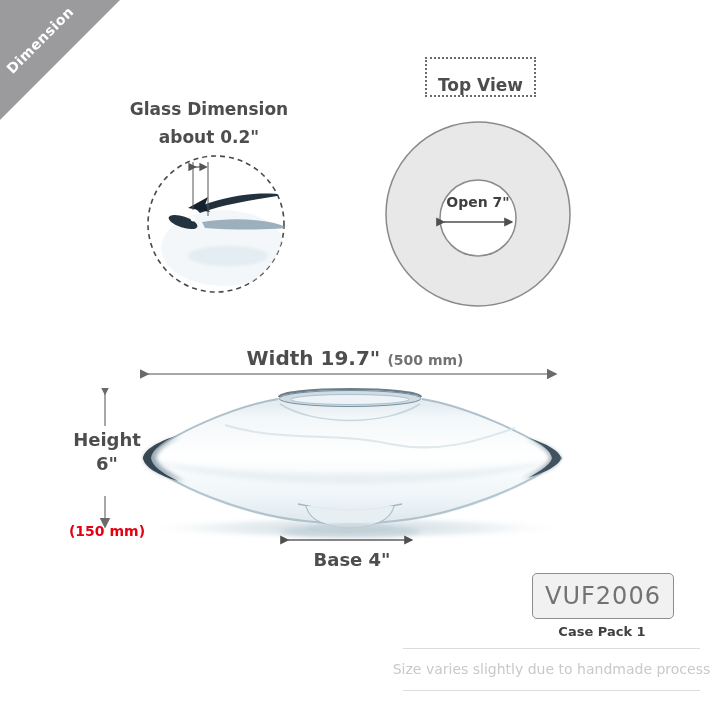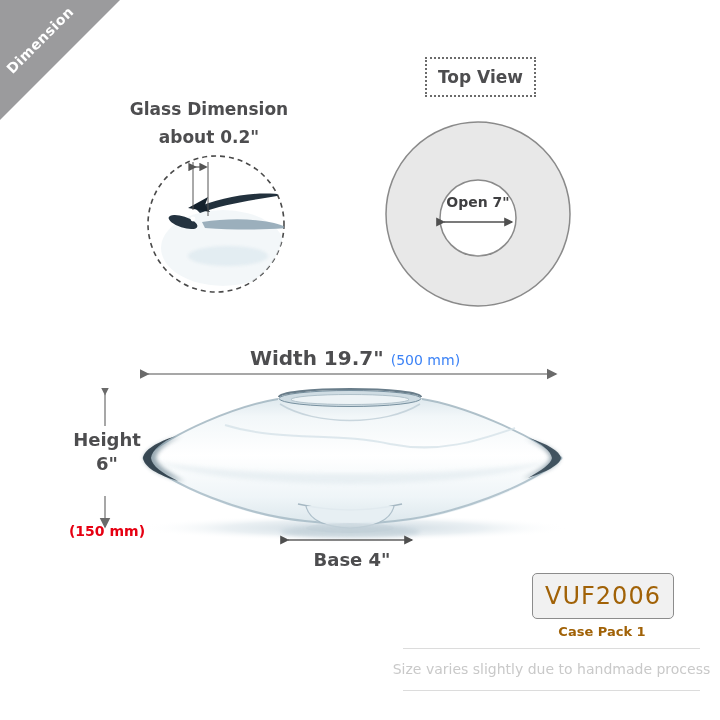--- a/index.html
+++ b/index.html
@@ -12,36 +12,36 @@
           -webkit-clip-path:polygon(0 0,100% 0,0 100%);clip-path:polygon(0 0,100% 0,0 100%);}
   .ribbon-label{left:40px;top:40px;transform:translate(-50%,-50%) rotate(-45deg);
           color:#ffffff;font-weight:bold;font-size:14px;letter-spacing:.5px;white-space:nowrap;}
 
   
   .thick-title{left:99px;top:99px;width:220px;text-align:center;font-weight:bold;font-size:17px;}
   .thick-sub{left:99px;top:127px;width:220px;text-align:center;font-weight:bold;font-size:17px;}
 
   
   .topview-box{left:425px;top:57px;width:107px;height:36px;border:2px dotted #6b6b6b;
-          display:flex;align-items:center;justify-content:center;font-weight:bold;font-size:17px;}
+          display:flex;align-items:flex-end;justify-content:center;font-weight:bold;font-size:17px;}
   .open-label{left:438px;top:194px;width:80px;text-align:center;font-weight:bold;font-size:14px;color:#3f3f41;}
 
   
   .width-label{left:150px;top:346px;width:410px;text-align:center;white-space:nowrap;}
   .width-main{font-weight:bold;font-size:20px;color:#4d4d4f;}
-  .width-metric{font-weight:normal;font-size:14px;color:#3b82f6;margin-left:2px;}
+  .width-metric{font-weight:bold;font-size:14px;color:#737373;margin-left:2px;}
   .height-label{left:57px;top:428px;width:100px;text-align:center;font-weight:bold;font-size:18px;line-height:1.35;}
   .height-metric{left:57px;top:479px;width:100px;text-align:center;font-weight:bold;font-size:14px;color:#e60012;margin-top:44px;}
   .base-label{left:300px;top:549px;width:104px;text-align:center;font-weight:bold;font-size:18px;}
 
   
   .sku-box{left:532px;top:573px;width:140px;height:44px;background:#f1f1f1;border:1px solid #8c8c8c;
           border-radius:5px;display:flex;align-items:center;justify-content:center;
-          font-size:24px;color:#a16207;letter-spacing:1px;}
-  .case-pack{left:532px;top:624px;width:140px;text-align:center;font-weight:bold;font-size:13px;color:#a16207;}
+          font-size:24px;color:#737373;letter-spacing:1px;}
+  .case-pack{left:532px;top:624px;width:140px;text-align:center;font-weight:bold;font-size:13px;color:#404040;}
   .rule{left:403px;width:297px;height:1px;background:#dcdcdc;}
   .note{left:388px;top:661px;width:327px;text-align:center;font-size:14px;color:#c9c9c9;}
 </style>
 </head>
 <body>
 
 <div class="page">
 
   <div class="abs ribbon"></div>
   <div class="abs ribbon-label">Dimension</div>

